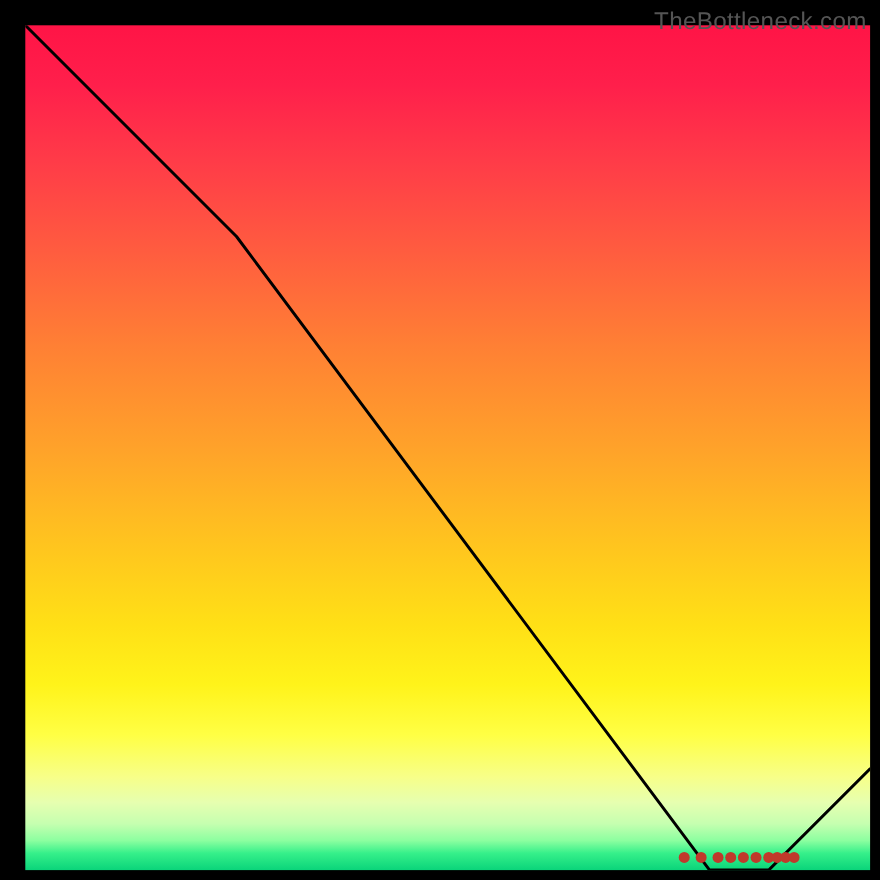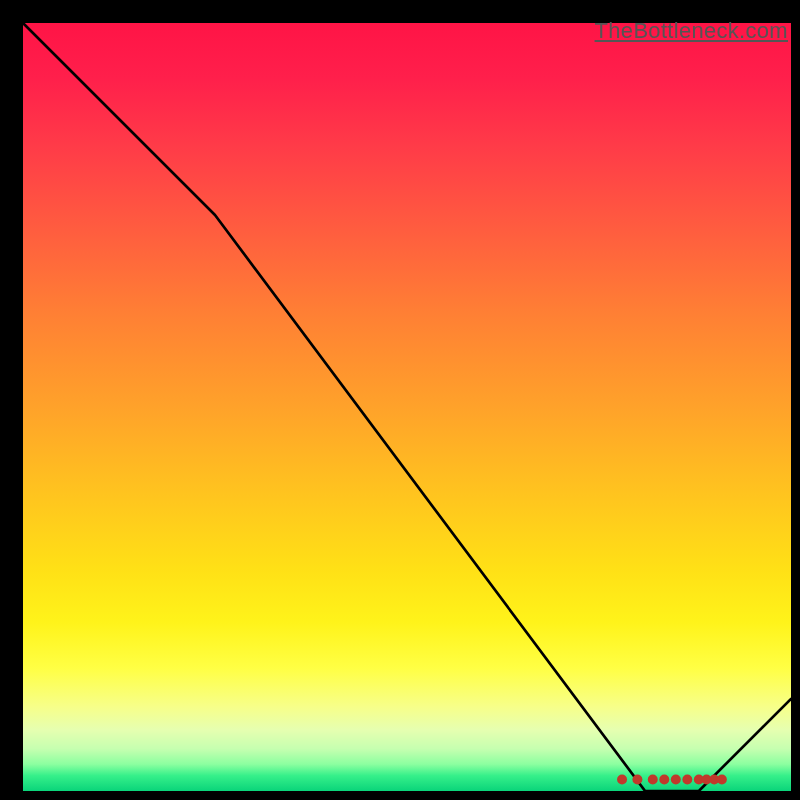--- a/index.html
+++ b/index.html
@@ -12,28 +12,27 @@
     font-family: Arial, Helvetica, sans-serif;
   }
   .stage {
     position: relative;
     width: 800px;
     height: 800px;
     background: #000;
   }
   .watermark {
     position: absolute;
-    top: 18px;
+    top: 6px;
     right: 12px;
     color: #555;
     font-size: 22px;
     font-weight: 400;
     letter-spacing: 0.3px;
     z-index: 20;
-    text-decoration: underline;
   }
   .plot {
     position: absolute;
     left: 23px;
     top: 23px;
     width: 768px;
     height: 768px;
     z-index: 1;
   }
   .gradient {

